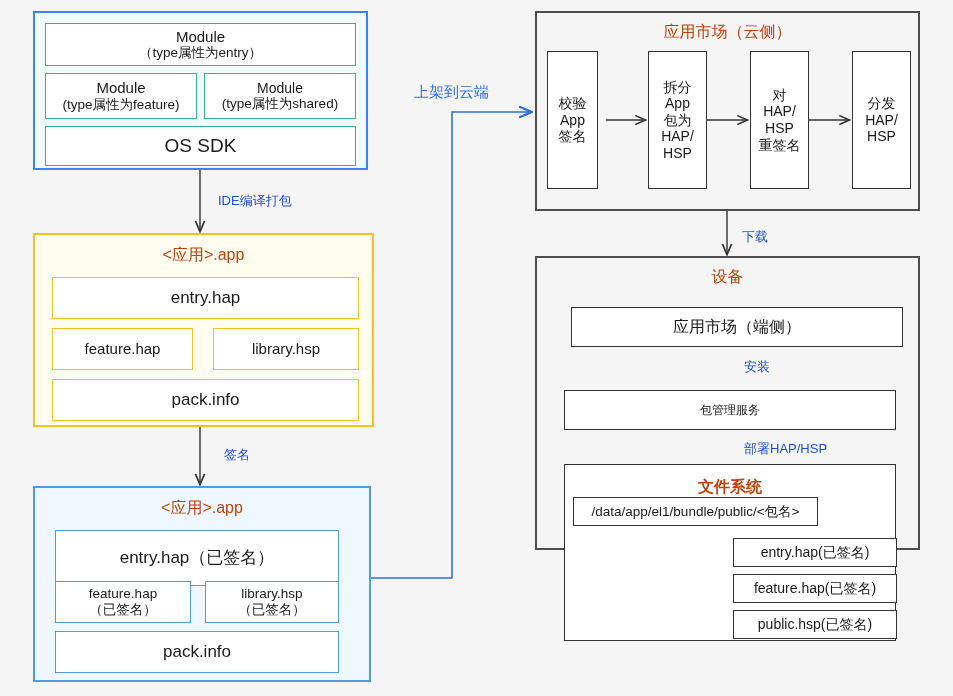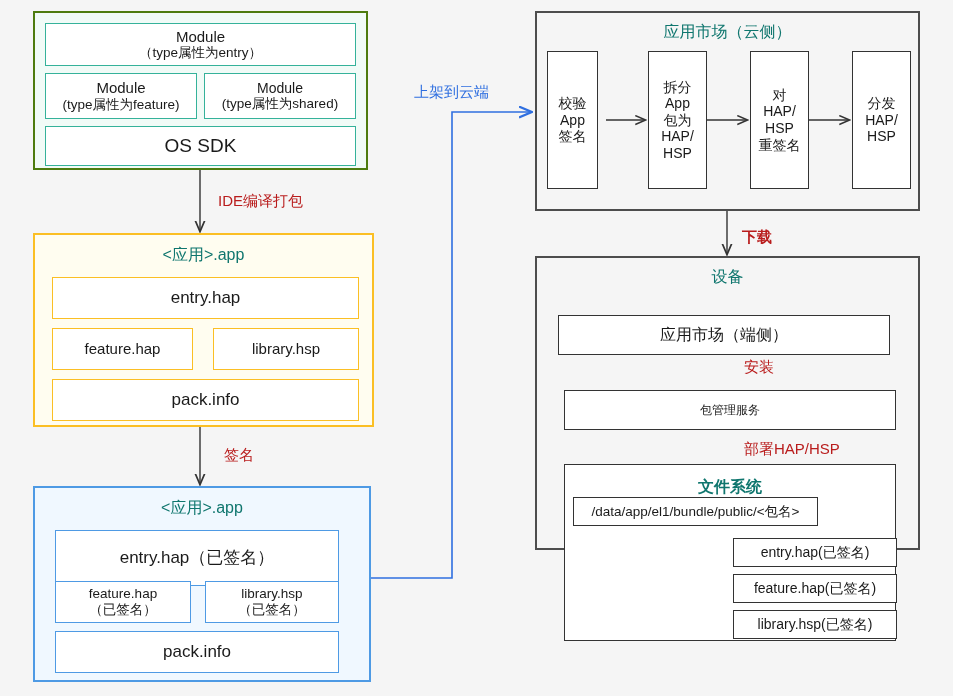--- a/index.html
+++ b/index.html
@@ -27,21 +27,21 @@
   .ctr {
     display: flex;
     align-items: center;
     justify-content: center;
     text-align: center;
     line-height: 1.18;
   }
 
   
   .green-outer {
-    border: 2px solid #4d7c0f;
+    border: 2px solid #3b82f6;
     background: #f1fbf7;
   }
   .green-box {
     border: 1.5px solid #35b29a;
     background: #ffffff;
   }
 
   
   .yellow-outer {
     border: 2px solid #fbbf24;
@@ -71,24 +71,24 @@
     border: 1.5px solid #333333;
     background: #ffffff;
   }
 
   .group-title {
     position: absolute;
     left: 0;
     right: 0;
     text-align: center;
     font-size: 16px;
-    color: #0f766e;
-  }
-
-  .lbl { position: absolute; font-size: 15px; color: #b91c1c; white-space: nowrap; }
+    color: #c2410c;
+  }
+
+  .lbl { position: absolute; font-size: 13px; color: #1d4ed8; white-space: nowrap; }
   .lbl-blue { color: #2f6fe0; }
 
   .watermark {
     position: absolute;
     font-size: 19px;
     color: #c9c9c9;
     font-family: "DejaVu Serif", "Liberation Serif", serif;
     white-space: nowrap;
   }
 
@@ -259,27 +259,27 @@
         <marker id="ah-s" markerWidth="9" markerHeight="9" refX="7.5" refY="4" orient="auto">
           <path d="M0,0.6 L8,4 L0,7.4" fill="none" stroke="#333" stroke-width="1.2"></path>
         </marker>
       </defs>
       <line x1="69" y1="107" x2="108" y2="107" stroke="#333" stroke-width="1.3" marker-end="url(#ah-s)"></line>
       <line x1="170" y1="107" x2="210" y2="107" stroke="#333" stroke-width="1.3" marker-end="url(#ah-s)"></line>
       <line x1="272" y1="107" x2="312" y2="107" stroke="#333" stroke-width="1.3" marker-end="url(#ah-s)"></line>
     </svg>
   </div>
 
-  <div class="lbl" style="left:742px; top:228px;font-weight:bold;">下载</div>
+  <div class="lbl" style="left:742px; top:228px;">下载</div>
 
   <div class="abs gray-outer" style="left:535px; top:256px; width:385px; height:294px;">
 
     <div class="group-title" style="top:9px;">设备</div>
 
-    <div class="abs gray-box ctr" style="left:21px; top:49px; width:332px; height:40px; font-size:16px;margin-top:8px;">
+    <div class="abs gray-box ctr" style="left:34px; top:49px; width:332px; height:40px; font-size:16px;">
       <span>应用市场（端侧）</span>
     </div>
 
     <div class="lbl" style="left:207px; top:100px;">安装</div>
 
     <div class="abs gray-box ctr" style="left:27px; top:132px; width:332px; height:40px; font-size:12px;">
       <span>包管理服务</span>
     </div>
 
     <div class="lbl" style="left:207px; top:182px;">部署HAP/HSP</div>
@@ -293,19 +293,19 @@
 
       <div class="abs gray-box ctr" style="left:168px; top:109px; width:164px; height:29px; font-size:14px;">
         <span>feature.hap(已签名)</span>
       </div>
 
       <div class="abs gray-box ctr" style="left:168px; top:73px; width:164px; height:29px; font-size:14px;">
         <span>entry.hap(已签名)</span>
       </div>
 
       <div class="abs gray-box ctr" style="left:168px; top:145px; width:164px; height:29px; font-size:14px;">
-        <span>library.hsp(已签名)</span>
+        <span>public.hsp(已签名)</span>
       </div>
     </div>
   </div>
 
 
 </div>
 
 </body></html>

